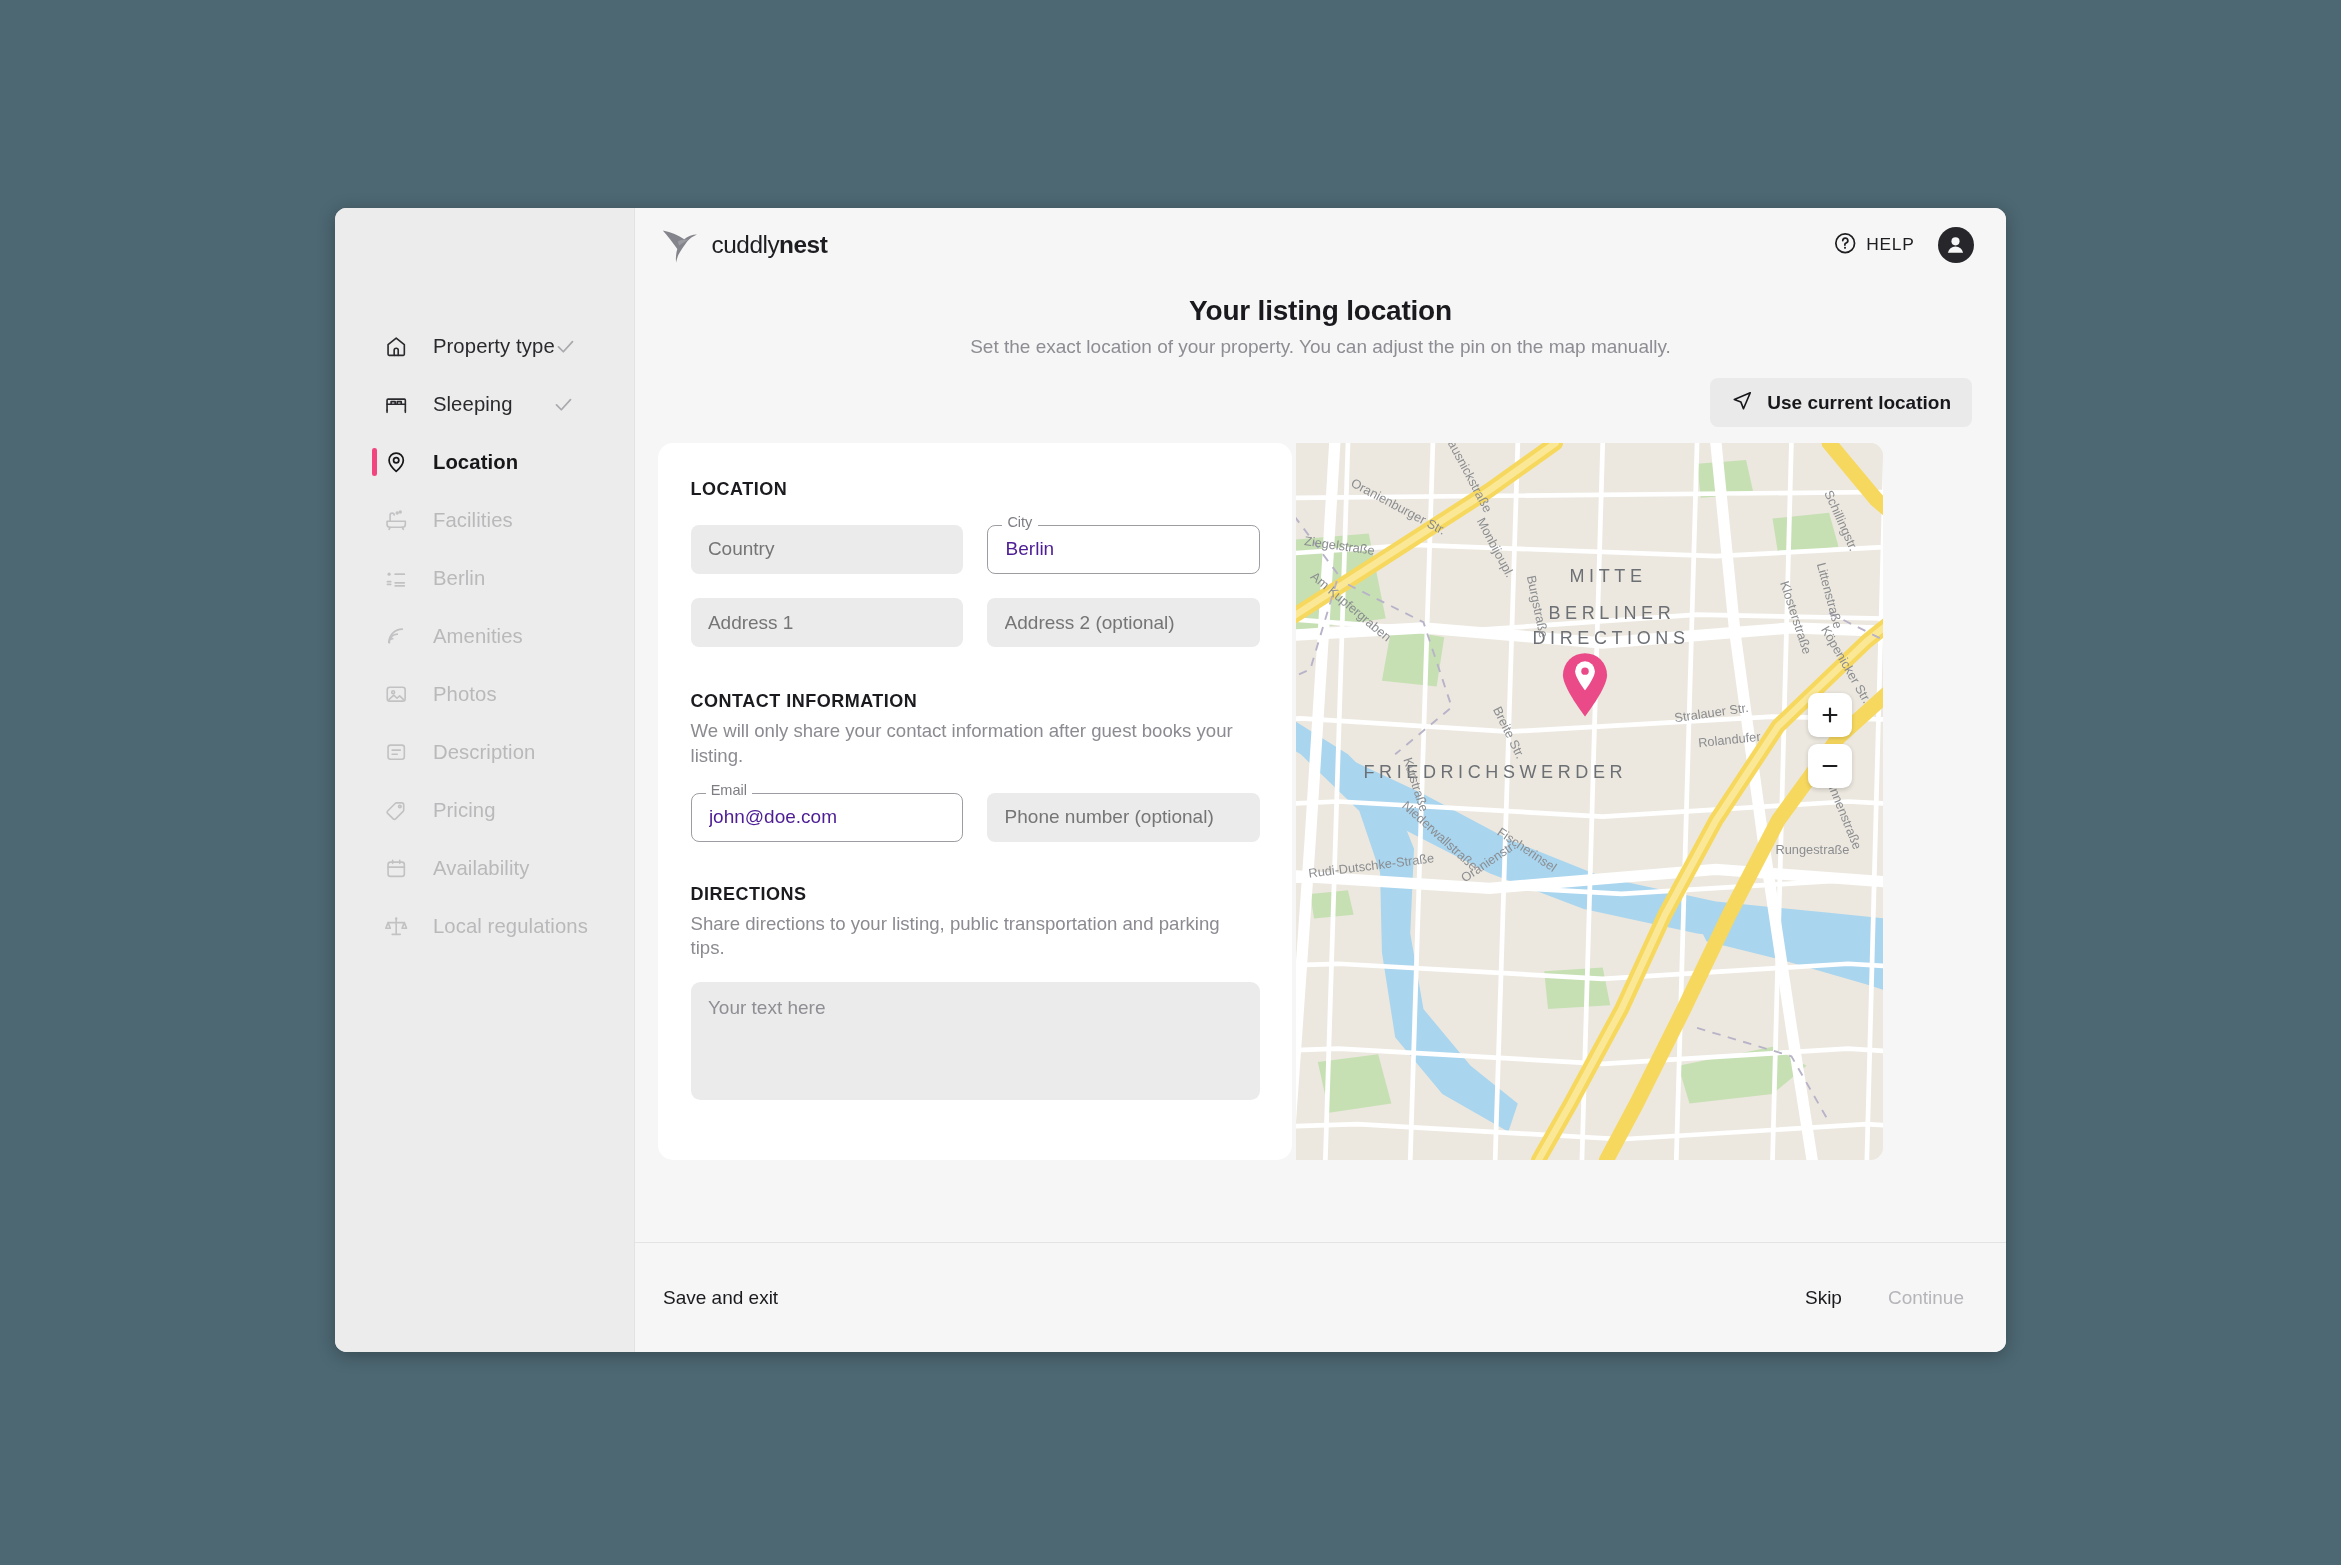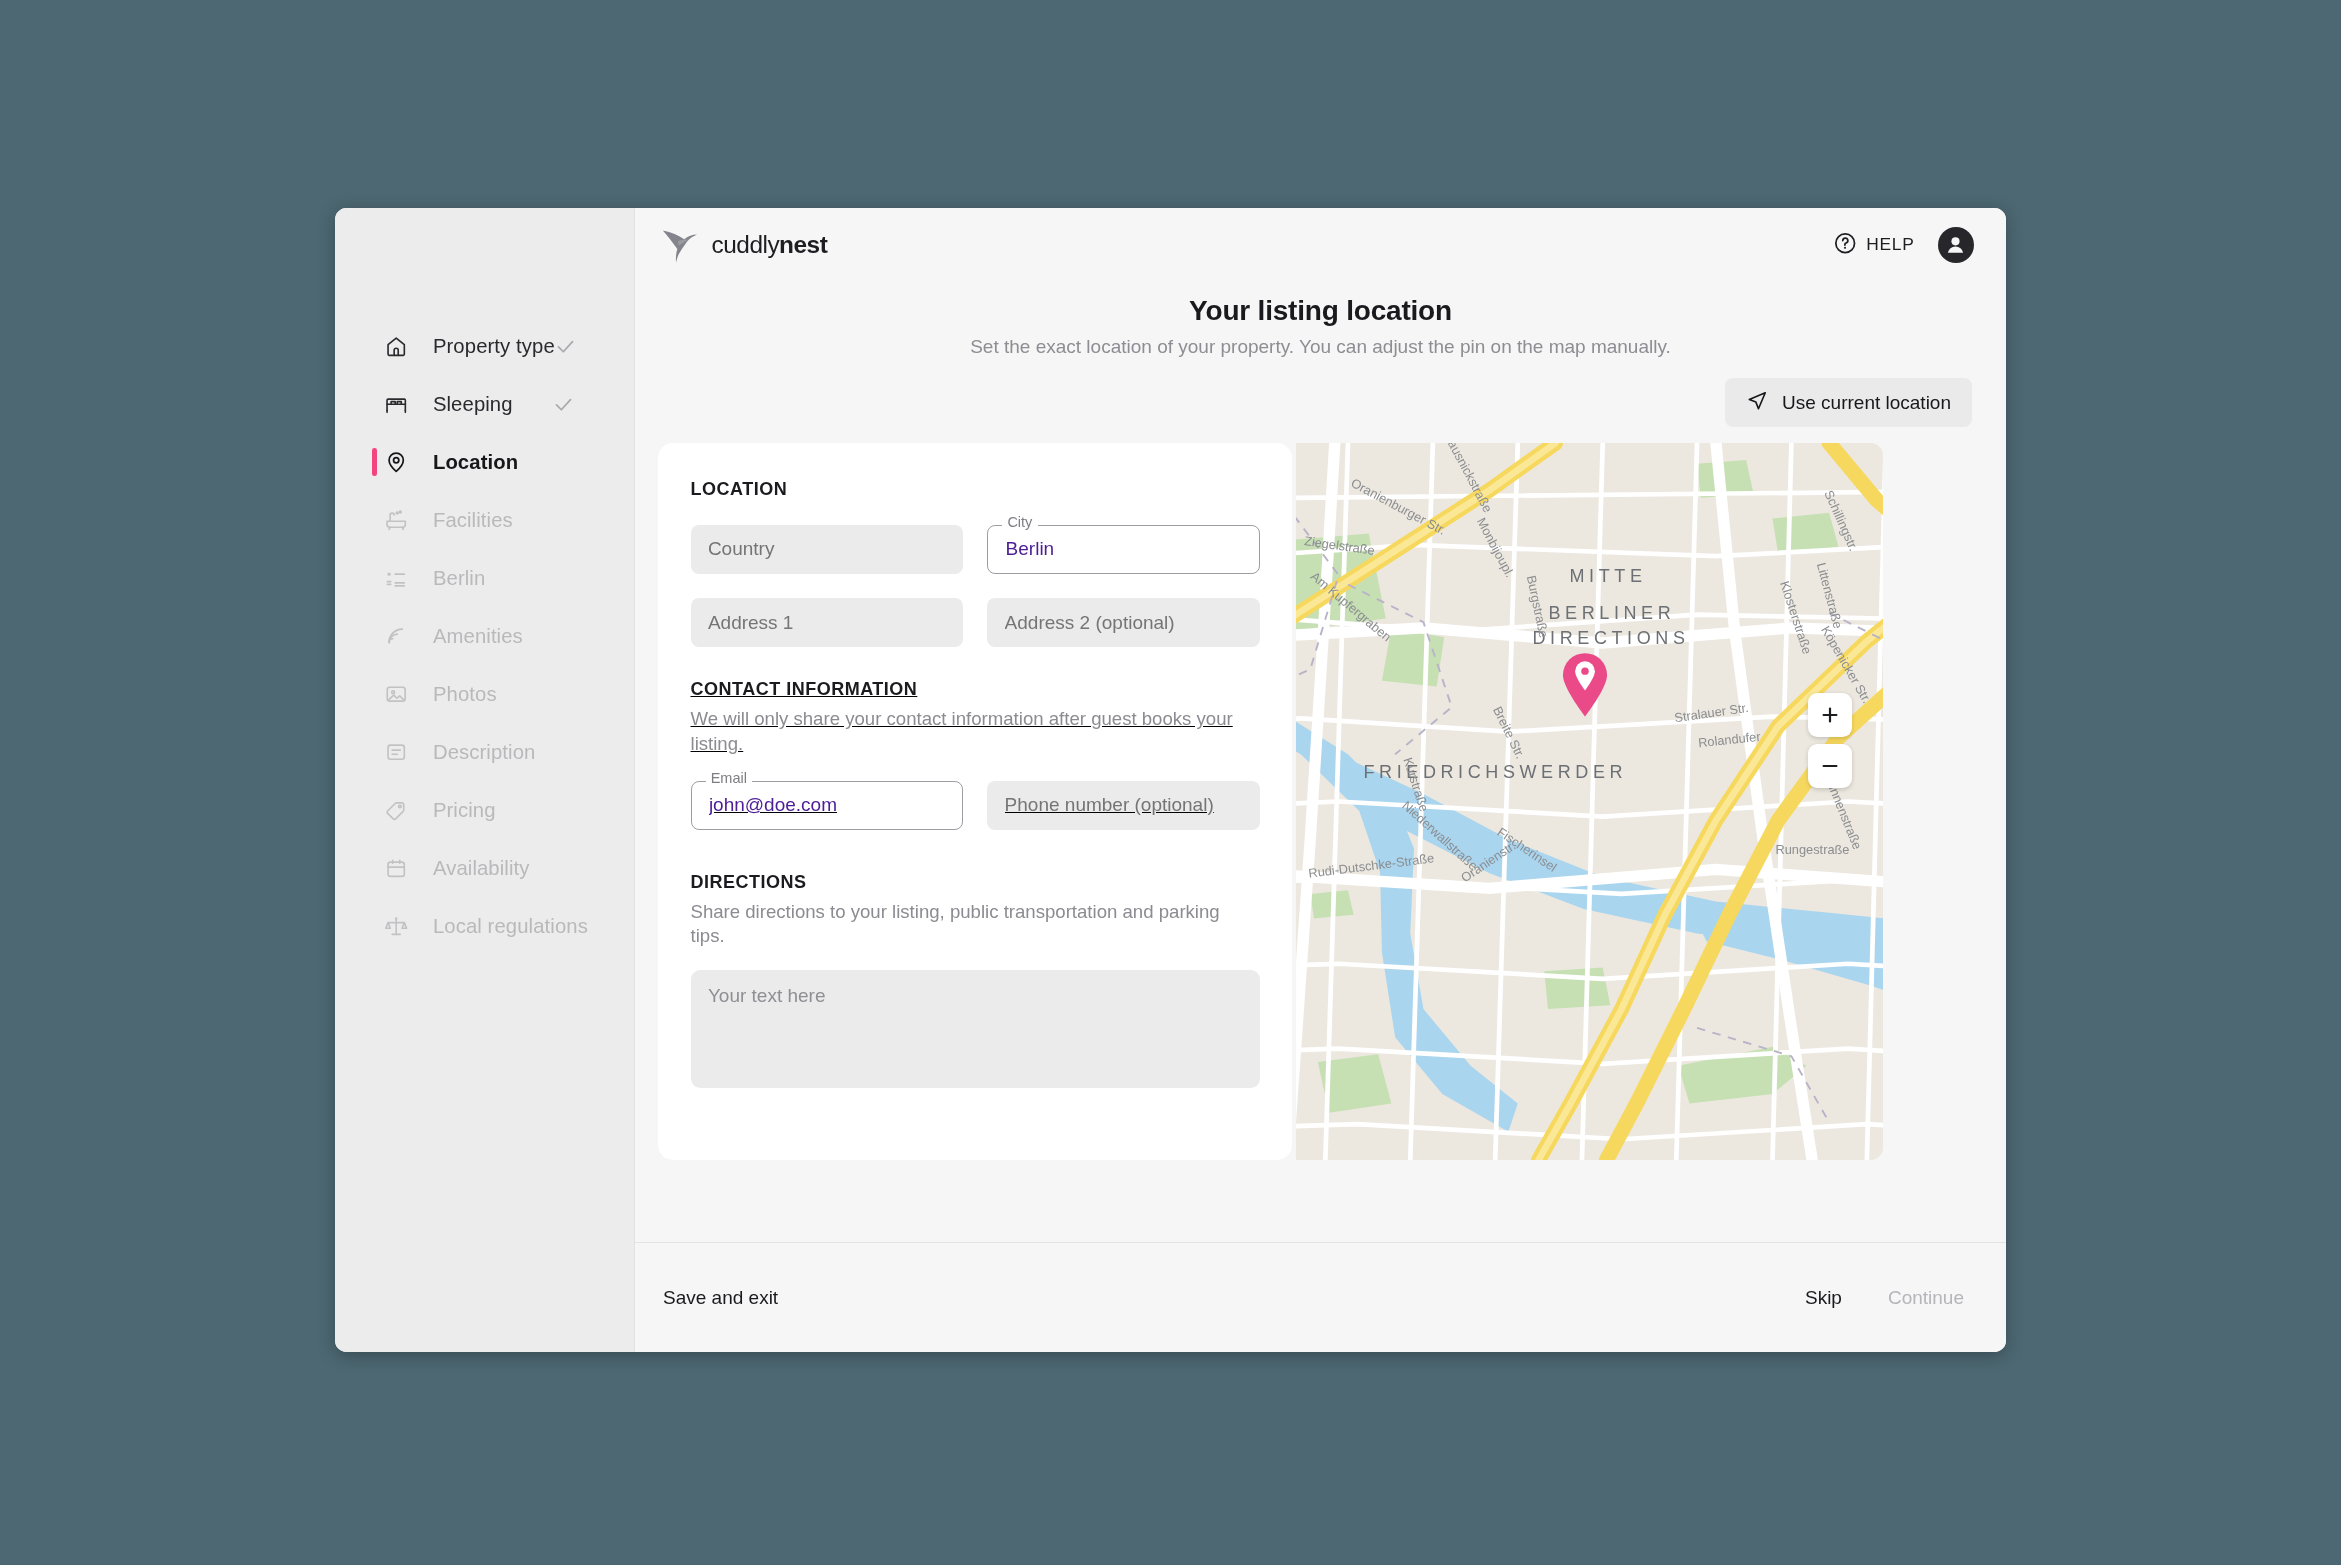--- a/index.html
+++ b/index.html
@@ -139,21 +139,21 @@
   }
   #use-current {
     display: flex; align-items: center; gap: 14px;
     background: #eaeaea;
     border: 0; border-radius: 8.1px;
     height: 49px;
     padding: 0 21px;
     cursor: pointer;
     font-family: inherit;
   }
-  #use-current .lbl { font-size: 19px; font-weight: 400; color: #18181c; white-space: nowrap; text-align: right; }
+  #use-current .lbl { font-size: 19px; font-weight: 700; color: #18181c; white-space: nowrap; text-align: right; }
   #content-wrap {
     position: relative;
     flex: 1 1 auto;
     display: flex;
     align-items: flex-start;
     margin-top: 16.2px;
   }
 
   
   #form-card {
@@ -200,21 +200,21 @@
   .fld-legend {
     position: absolute;
     left: 15px; top: -10px;
     background: #ffffff;
     padding: 0 5.2px;
     font-size: 14.5px;
     color: #7d7d84;
     line-height: 1;
   }
 
-  #contact-block { margin-top: 32px; text-decoration: underline; }
+  #contact-block { margin-top: 44px; }
   #directions-block { margin-top: 42px; }
 
   #directions-area {
     margin-top: 21px;
     width: 100%;
     height: 118px;
     background: #ebebeb;
     border: 0; border-radius: 9.3px;
     padding: 15px 17.4px;
     font-size: 19px;

